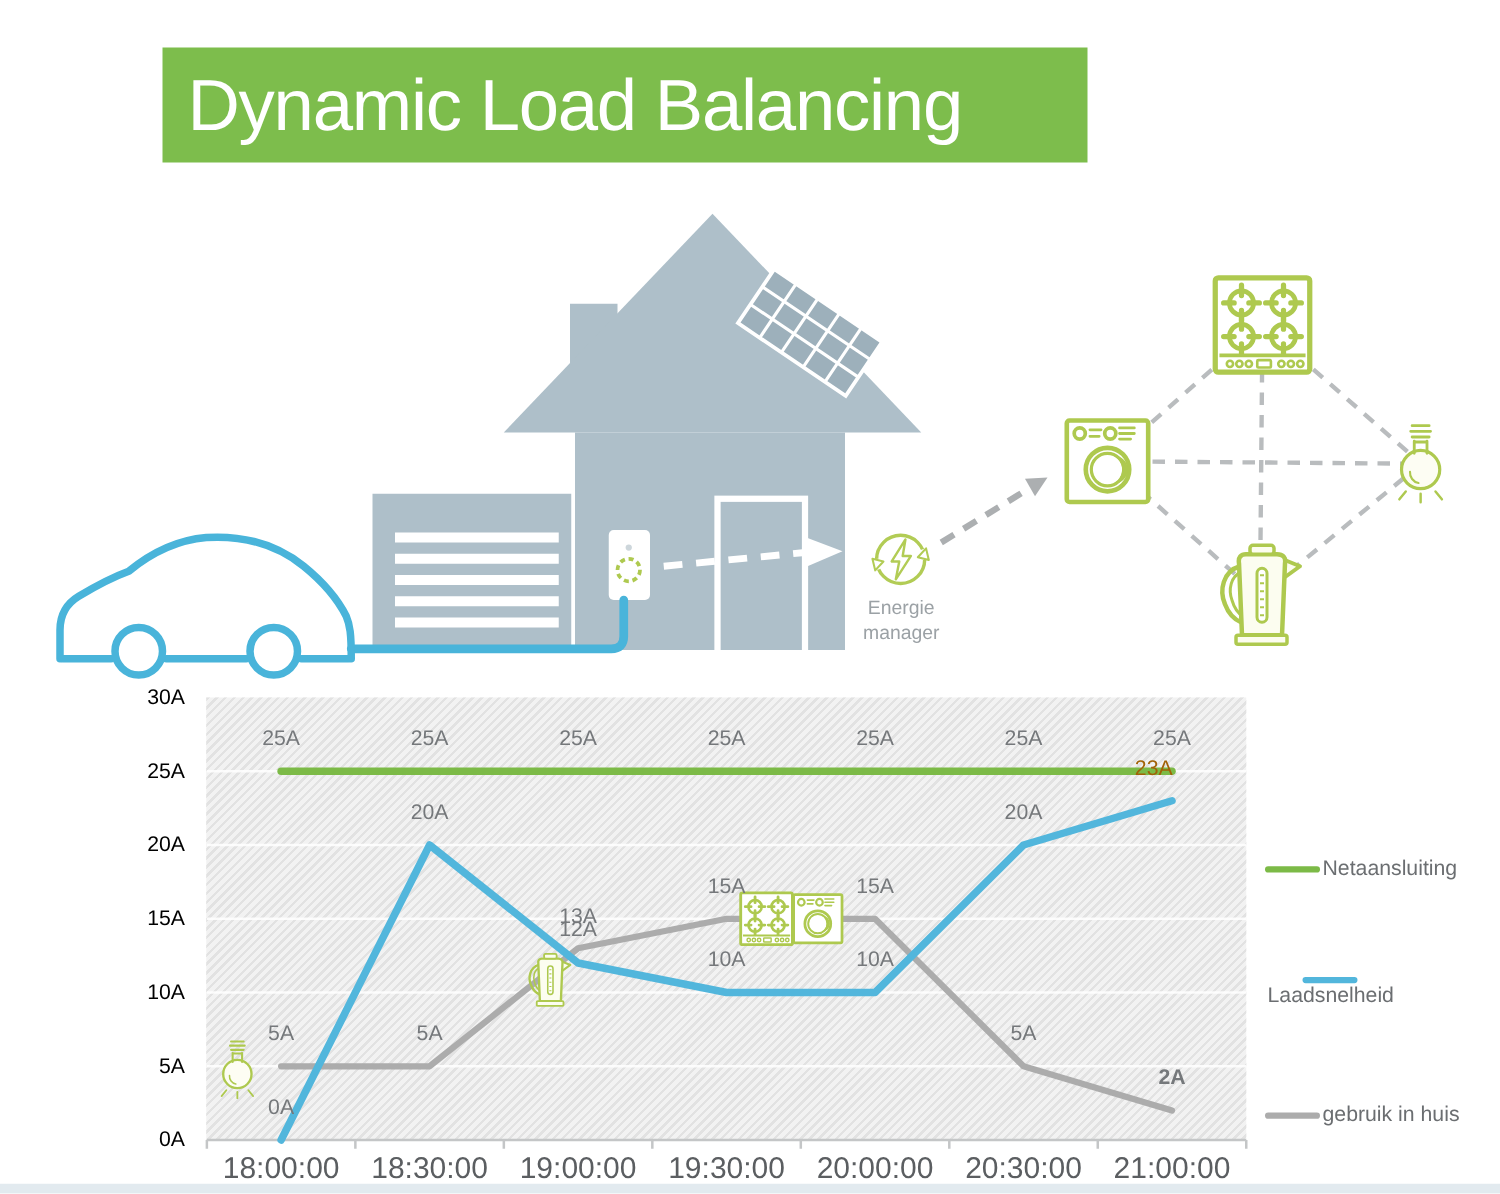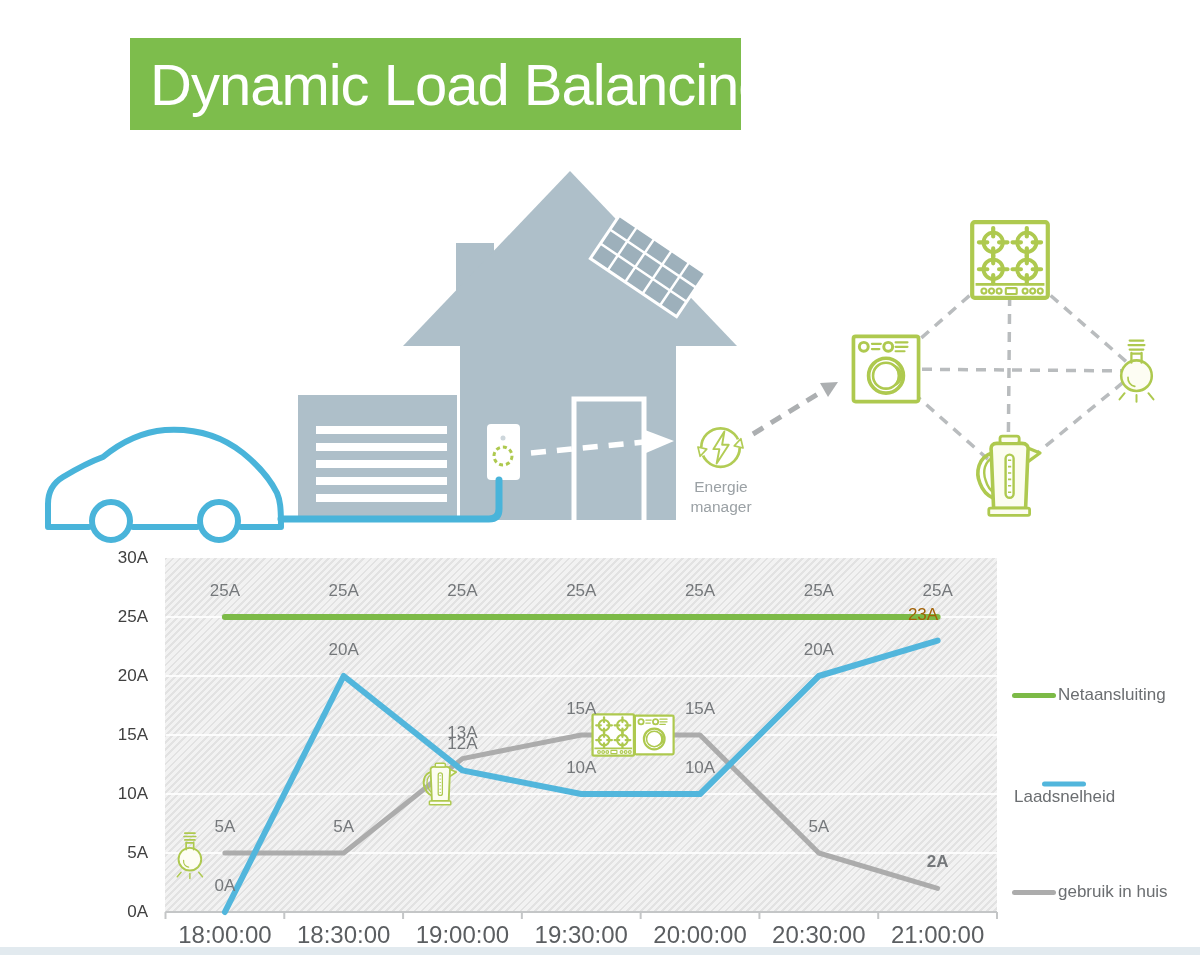--- a/index.html
+++ b/index.html
@@ -1,25 +1,25 @@
 <!DOCTYPE html>
 <html><head>
 <meta charset="utf-8">
 <style>
   html,body{margin:0;padding:0;background:#fff;}
   .canvas{position:relative;width:1200px;height:955px;background:#fff;overflow:hidden;
           font-family:"Liberation Sans", sans-serif;}
   .layer{position:absolute;left:0;top:0;width:1200px;height:955px;pointer-events:none;}
-  .banner{position:absolute;left:130px;top:38px;width:611px;height:92px;background:#7dbd4c;
+  .banner{position:absolute;left:130px;top:38px;width:740px;height:92px;background:#7dbd4c;
           display:flex;align-items:center;}
   .banner span{color:#fff;font-size:58px;letter-spacing:-1px;padding-left:20px;white-space:nowrap;}
   .hatch{position:absolute;left:165px;top:558px;width:832px;height:354px;background-color:#f2f2f2;
          background-image:repeating-linear-gradient(135deg,#e2e2e2 0 2px,rgba(255,255,255,0) 2px 5px);}
   .pt-label{position:absolute;transform:translate(-50%,-50%);font-size:17px;color:#75787b;white-space:nowrap;}
-  .ytick{position:absolute;width:55px;text-align:right;transform:translateY(-50%);font-size:17px;color:#404040;}
+  .ytick{position:absolute;width:55px;text-align:right;transform:translateY(-50%);font-size:17px;color:#000000;}
   .xtick{position:absolute;transform:translate(-50%,-50%);font-size:24px;color:#5b5e61;white-space:nowrap;}
   .legend-row{position:absolute;display:flex;align-items:center;transform:translateY(-50%);margin-top:44px;}
   .legend-swatch{width:44px;height:5px;border-radius:3px;flex:0 0 auto;}
   .legend-row span{font-size:17px;color:#6b6e71;margin-left:2px;white-space:nowrap;}
   .manager-label{position:absolute;left:675px;top:477px;width:92px;text-align:center;
                  font-size:15.5px;line-height:20px;color:#9ba1a5;}
   .bottom-strip{position:absolute;left:0;top:947px;width:1200px;height:8px;background:#e2eaef;}
 </style>
 </head>
 <body>

